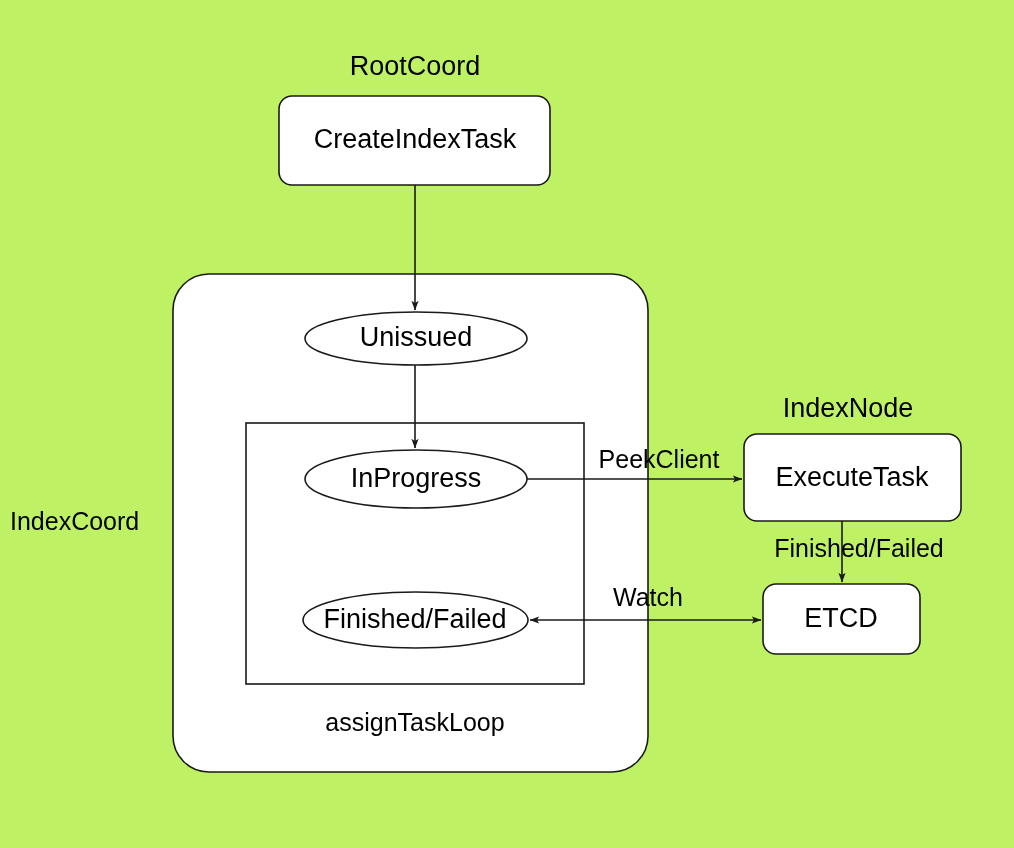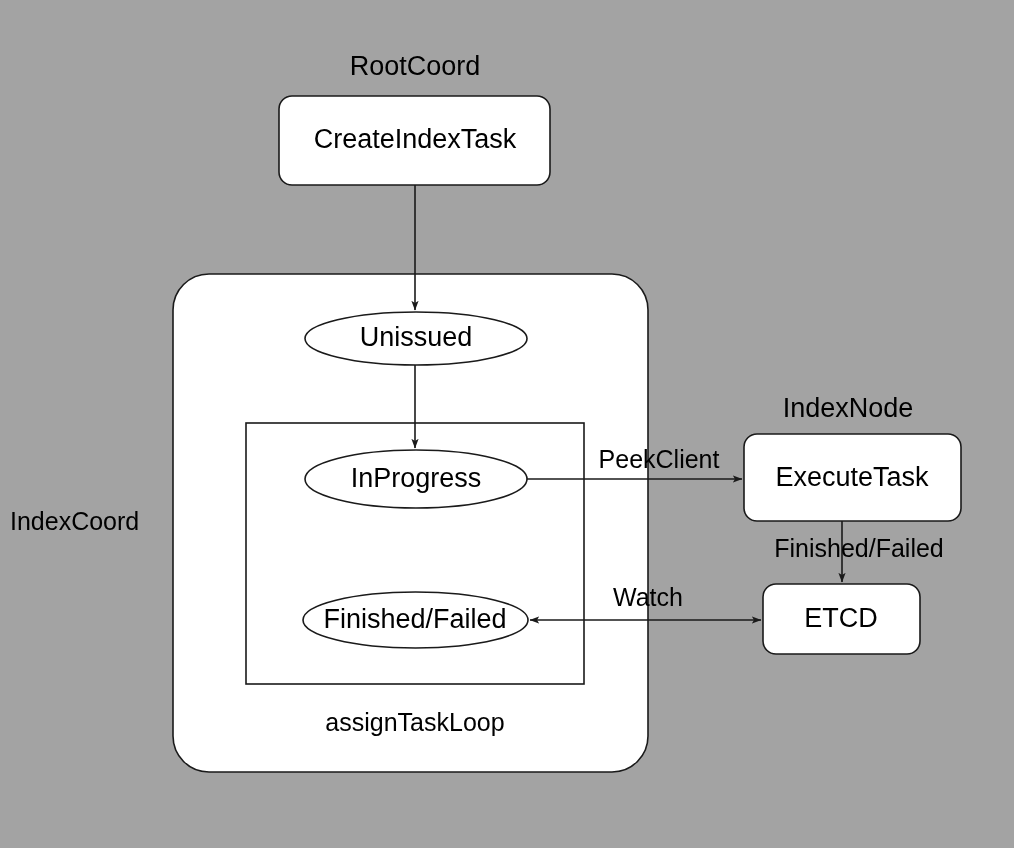--- a/index.html
+++ b/index.html
@@ -8,21 +8,21 @@
     padding: 0;
     background: #ffffff;
   }
   body {
     font-family: "Liberation Sans", sans-serif;
   }
   #canvas {
     position: relative;
     width: 1014px;
     height: 848px;
-    background: #a3a3a3;
+    background: #bef264;
     overflow: hidden;
   }
   #diagram-svg {
     position: absolute;
     left: 0;
     top: 0;
     width: 1014px;
     height: 848px;
     display: block;
   }

